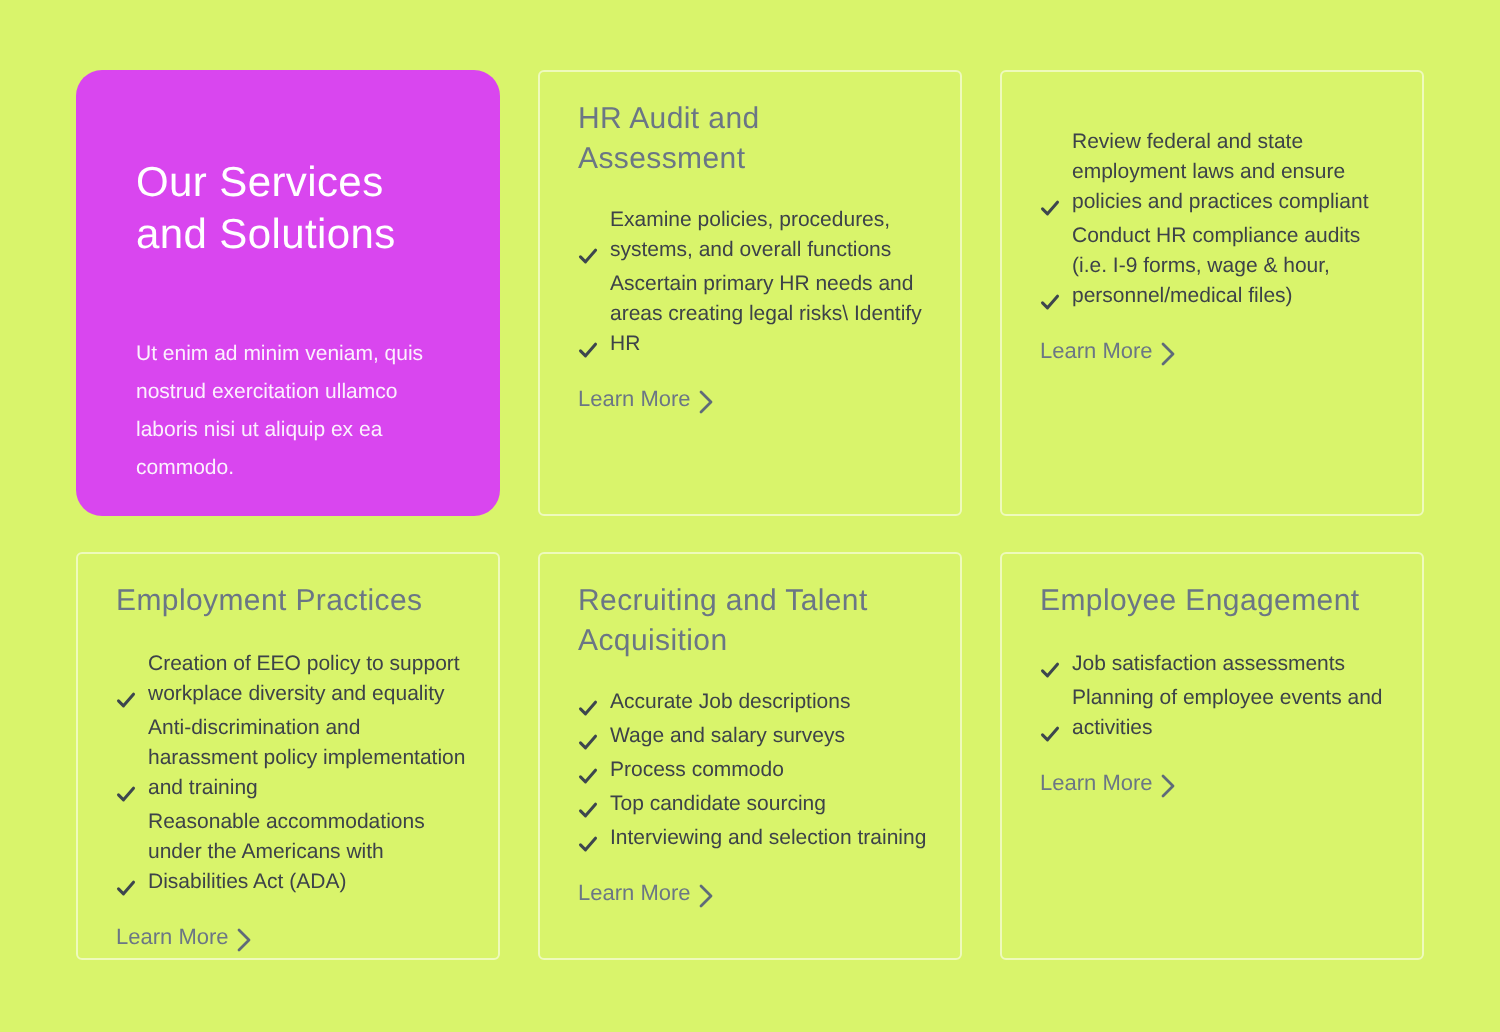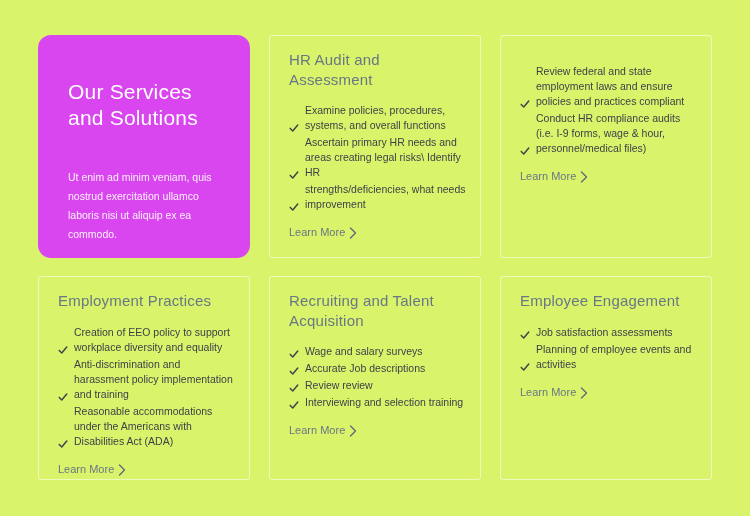--- a/index.html
+++ b/index.html
@@ -112,28 +112,20 @@
           <span class="li-text">Examine policies, procedures, systems, and overall functions</span>
         </li>
         <li>
           <span class="check">
             <svg width="10" height="10" viewBox="0 0 12 12">
               <path d="M1.5 6.5 L4.5 9.5 L10.5 2.5" fill="none" stroke="currentColor" stroke-width="1.8" stroke-linecap="round" stroke-linejoin="round"></path>
             </svg>
           </span>
           <span class="li-text">Ascertain primary HR needs and areas creating legal risks\ Identify HR</span>
         </li>
-        <li>
-          <span class="check">
-            <svg width="10" height="10" viewBox="0 0 12 12">
-              <path d="M1.5 6.5 L4.5 9.5 L10.5 2.5" fill="none" stroke="currentColor" stroke-width="1.8" stroke-linecap="round" stroke-linejoin="round"></path>
-            </svg>
-          </span>
-          <span class="li-text">strengths/deficiencies, what needs improvement</span>
-        </li>
       </ul>
     <a class="learn-more">
         <span>Learn More</span>
         <span class="chevron">
           <svg width="8" height="12" viewBox="0 0 8 12">
             <path d="M1.5 1 L6.5 6 L1.5 11" fill="none" stroke="currentColor" stroke-width="1.4" stroke-linecap="round" stroke-linejoin="round"></path>
           </svg>
         </span>
       </a>
   </div>
@@ -207,37 +199,45 @@
 
   <div class="card">
     <div class="card-title">Recruiting and Talent Acquisition</div>
     <ul class="check-list">
         <li>
           <span class="check">
             <svg width="10" height="10" viewBox="0 0 12 12">
               <path d="M1.5 6.5 L4.5 9.5 L10.5 2.5" fill="none" stroke="currentColor" stroke-width="1.8" stroke-linecap="round" stroke-linejoin="round"></path>
             </svg>
           </span>
+          <span class="li-text">Accurate Job descriptions</span>
+        </li>
+        <li>
+          <span class="check">
+            <svg width="10" height="10" viewBox="0 0 12 12">
+              <path d="M1.5 6.5 L4.5 9.5 L10.5 2.5" fill="none" stroke="currentColor" stroke-width="1.8" stroke-linecap="round" stroke-linejoin="round"></path>
+            </svg>
+          </span>
           <span class="li-text">Wage and salary surveys</span>
         </li>
         <li>
           <span class="check">
             <svg width="10" height="10" viewBox="0 0 12 12">
               <path d="M1.5 6.5 L4.5 9.5 L10.5 2.5" fill="none" stroke="currentColor" stroke-width="1.8" stroke-linecap="round" stroke-linejoin="round"></path>
             </svg>
           </span>
-          <span class="li-text">Accurate Job descriptions</span>
-        </li>
-        <li>
-          <span class="check">
-            <svg width="10" height="10" viewBox="0 0 12 12">
-              <path d="M1.5 6.5 L4.5 9.5 L10.5 2.5" fill="none" stroke="currentColor" stroke-width="1.8" stroke-linecap="round" stroke-linejoin="round"></path>
-            </svg>
-          </span>
-          <span class="li-text">Review review</span>
+          <span class="li-text">Process commodo</span>
+        </li>
+        <li>
+          <span class="check">
+            <svg width="10" height="10" viewBox="0 0 12 12">
+              <path d="M1.5 6.5 L4.5 9.5 L10.5 2.5" fill="none" stroke="currentColor" stroke-width="1.8" stroke-linecap="round" stroke-linejoin="round"></path>
+            </svg>
+          </span>
+          <span class="li-text">Top candidate sourcing</span>
         </li>
         <li>
           <span class="check">
             <svg width="10" height="10" viewBox="0 0 12 12">
               <path d="M1.5 6.5 L4.5 9.5 L10.5 2.5" fill="none" stroke="currentColor" stroke-width="1.8" stroke-linecap="round" stroke-linejoin="round"></path>
             </svg>
           </span>
           <span class="li-text">Interviewing and selection training</span>
         </li>
       </ul>

